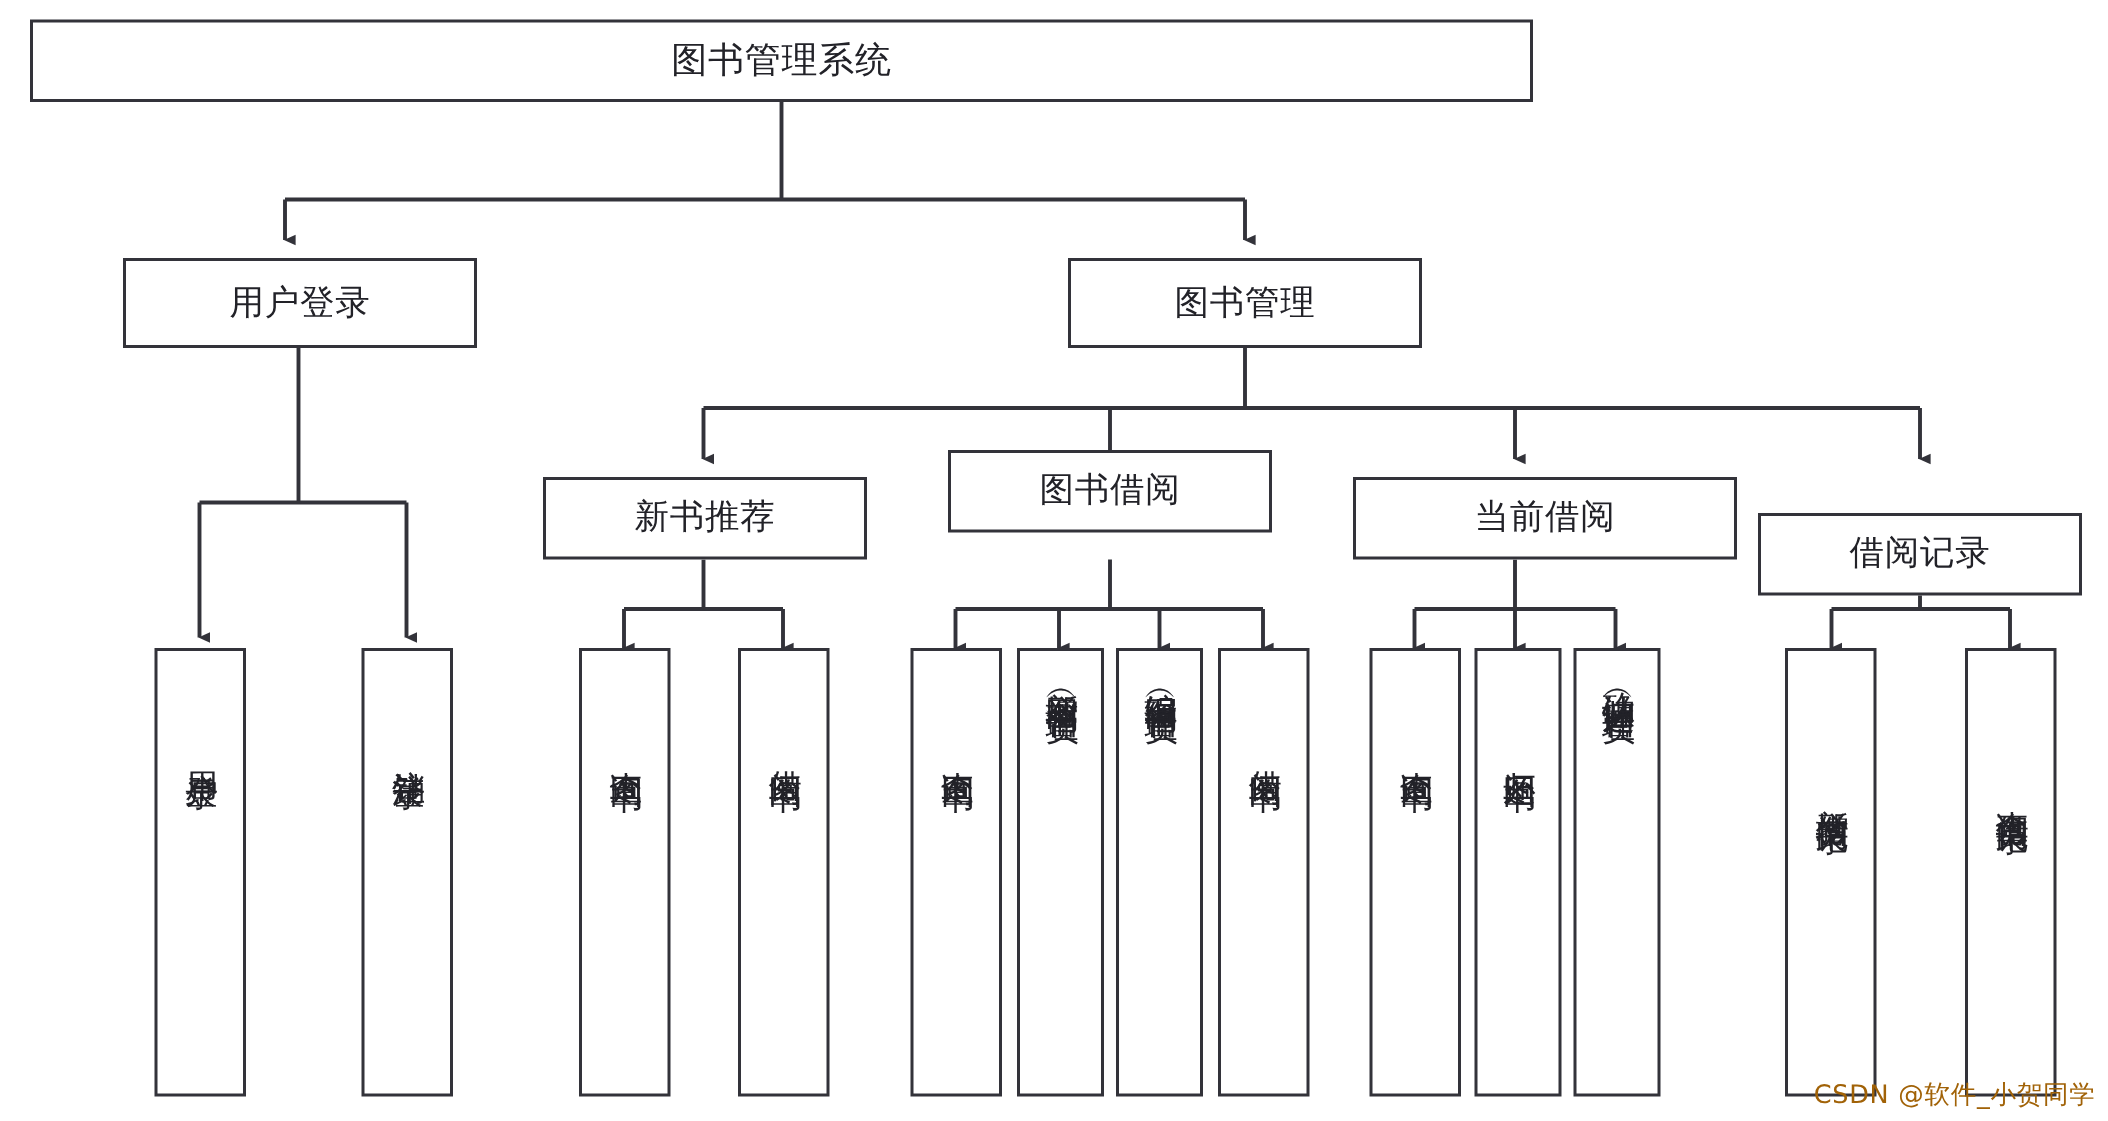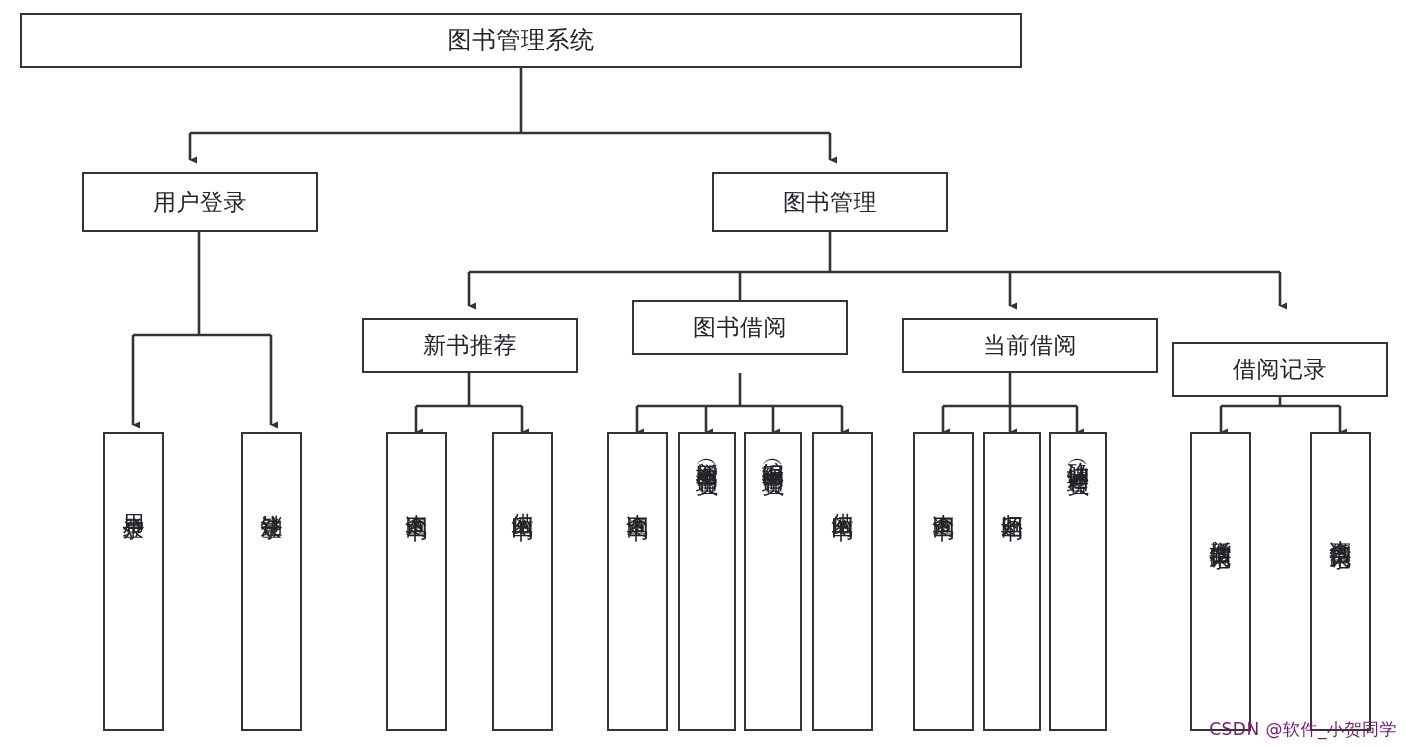--- a/index.html
+++ b/index.html
@@ -46,21 +46,21 @@
     white-space:nowrap;
   }
   .v-node.mid .lbl{ margin-top:52px; }
   .v-node.mid2 .lbl{ margin-top:78px; }
 
   .watermark{
     position:absolute;
     right:8px;
     bottom:6px;
     font-size:17px;
-    color:#701a75;
+    color:#a16207;
     letter-spacing:0.5px;
     white-space:nowrap;
     pointer-events:none;
   }
 </style>
 </head>
 <body>
 
 <div id="canvas">
 

